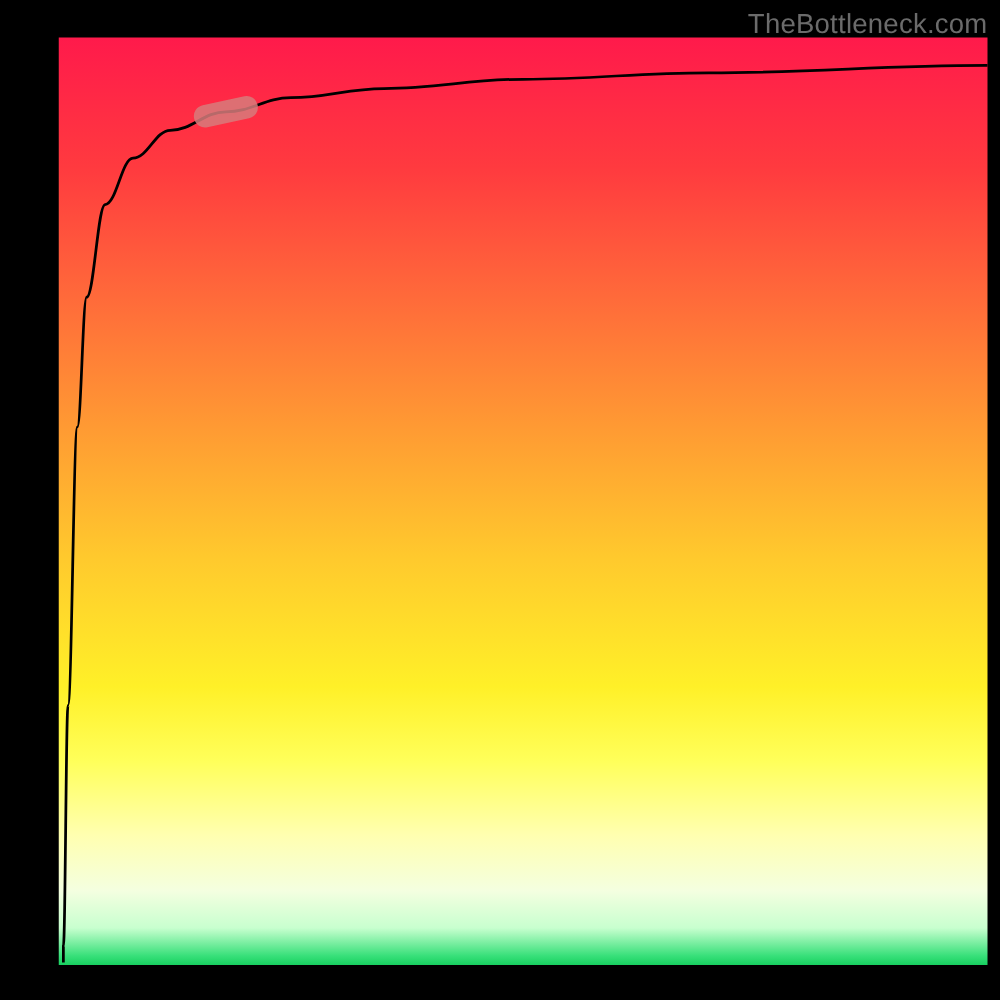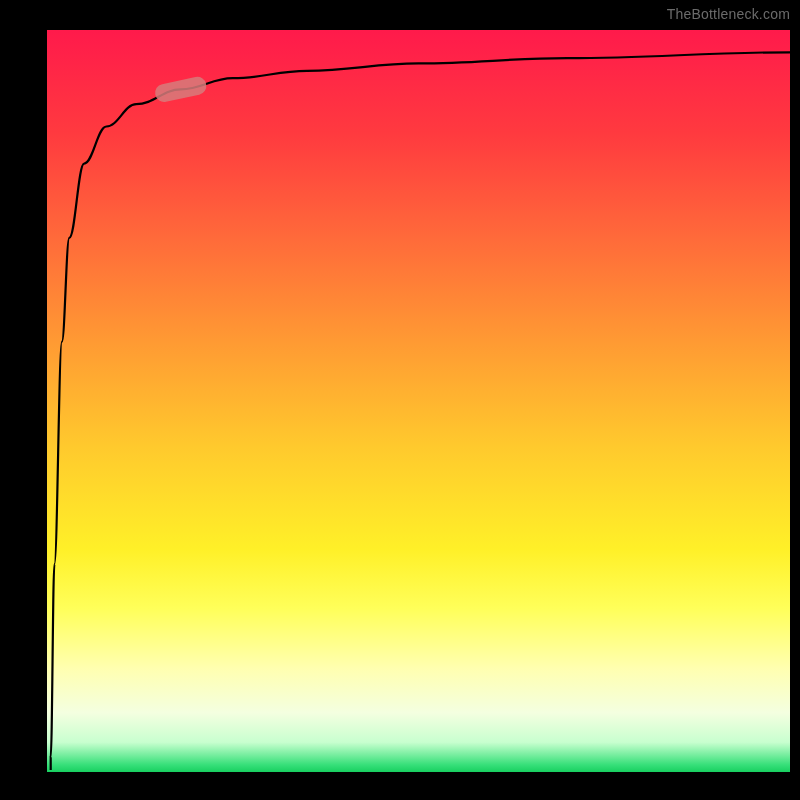--- a/index.html
+++ b/index.html
@@ -36,21 +36,21 @@
       #c8ffcf 96%,
       #38e07a 99%,
       #18d060 100%
     );
   }
   .watermark {
     position: absolute;
     top: 6px;
     right: 10px;
     color: #6b6b6b;
-    font-size: 14px;
+    font-size: 22px;
     letter-spacing: 0.2px;
     user-select: none;
   }
   svg.curve {
     position: absolute;
     left: 0;
     top: 0;
     width: 100%;
     height: 100%;
     overflow: visible;

